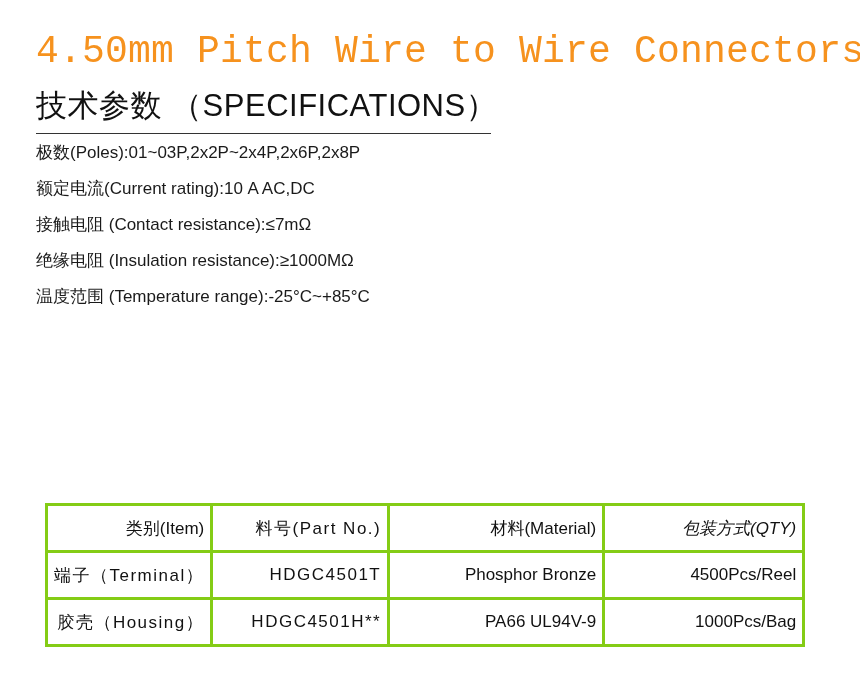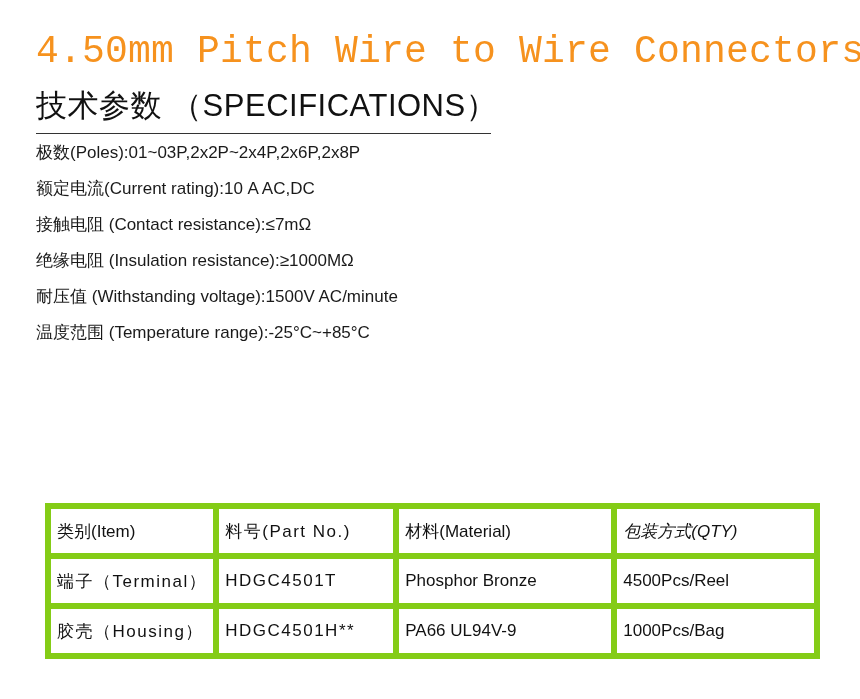--- a/index.html
+++ b/index.html
@@ -64,23 +64,23 @@
   }
   table.spec-table {
     position: absolute;
     left: 45px;
     top: 503px;
     border-collapse: collapse;
     table-layout: fixed;
   }
   table.spec-table th,
   table.spec-table td {
-    border: 6px solid #84cc16;
+    border: 3px solid #84cc16;
     height: 44px;
-    text-align: left;
+    text-align: right;
     vertical-align: middle;
     font-weight: normal;
     font-size: 17px;
     color: #111;
     padding: 0 6px;
     white-space: nowrap;
   }
   table.spec-table th {
     font-size: 17px;
   }
@@ -100,21 +100,20 @@
   <div class="spec-heading-wrap">
     <div class="spec-heading">技术参数 （SPECIFICATIONS）</div>
     <div class="heading-rule"></div>
   </div>
 
   <div class="spec-list">
     <div class="row">极数(Poles):01~03P,2x2P~2x4P,2x6P,2x8P</div>
     <div class="row">额定电流(Current rating):10 A AC,DC</div>
     <div class="row">接触电阻 (Contact resistance):≤7mΩ</div>
     <div class="row">绝缘电阻 (Insulation resistance):≥1000MΩ</div>
-    <div class="row">耐压值 (Withstanding voltage):1500V AC/minute</div>
     <div class="row">温度范围 (Temperature range):-25°C~+85°C</div>
   </div>
 
   <table class="spec-table">
     <thead>
       <tr>
         <th class="col-item">类别(Item)</th>
         <th class="col-part sp">料号(Part No.)</th>
         <th class="col-material">材料(Material)</th>
         <th class="col-qty">包装方式(QTY)</th>

